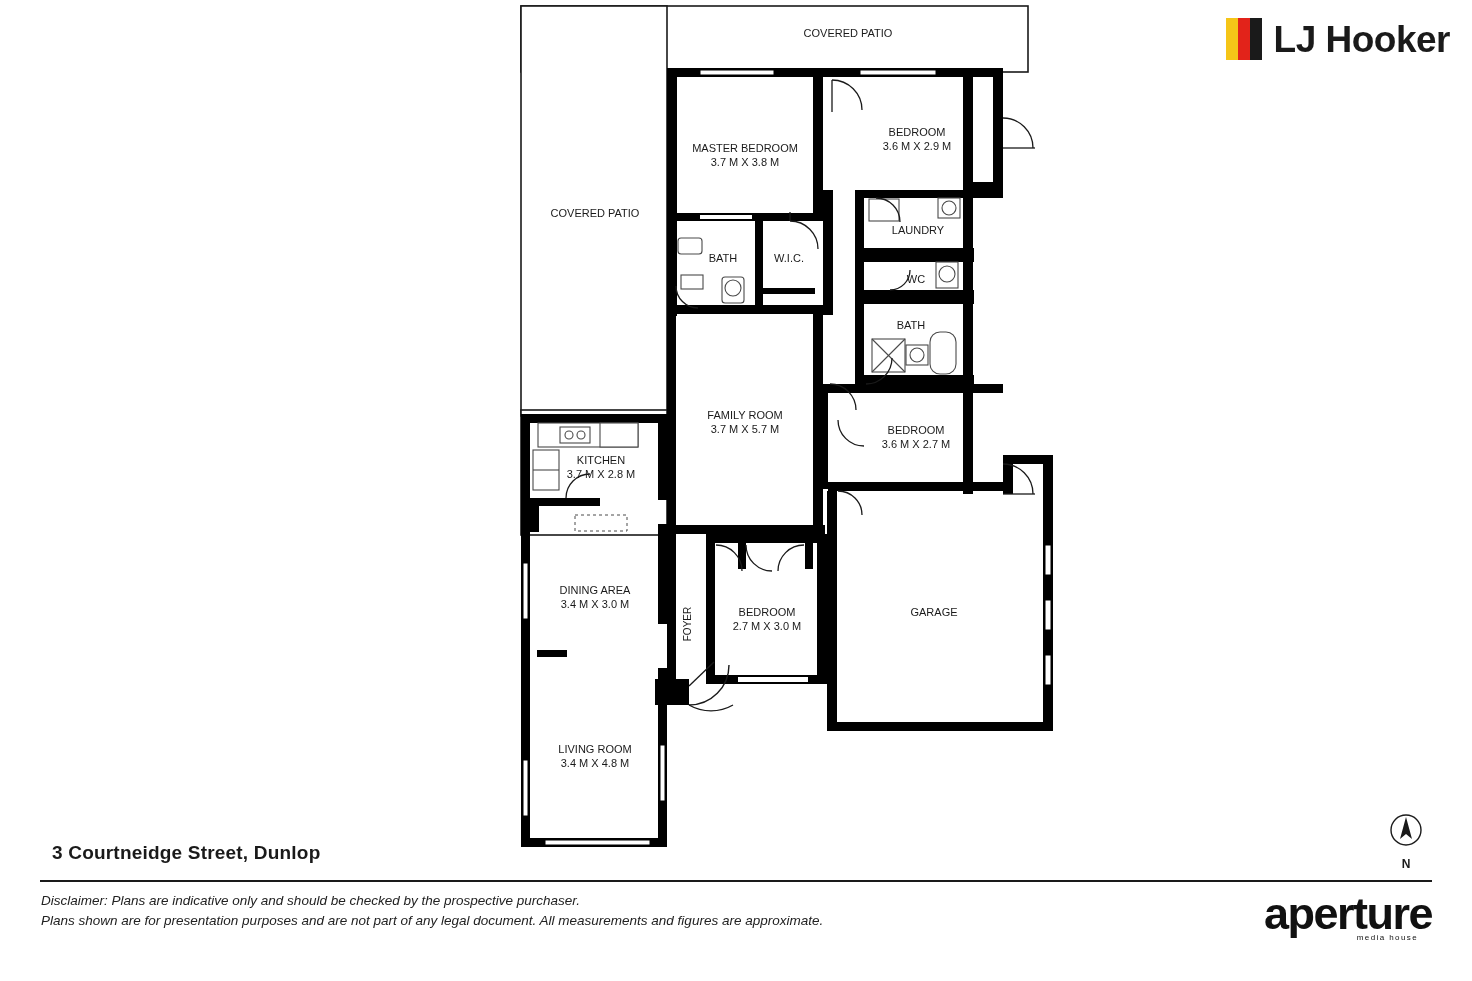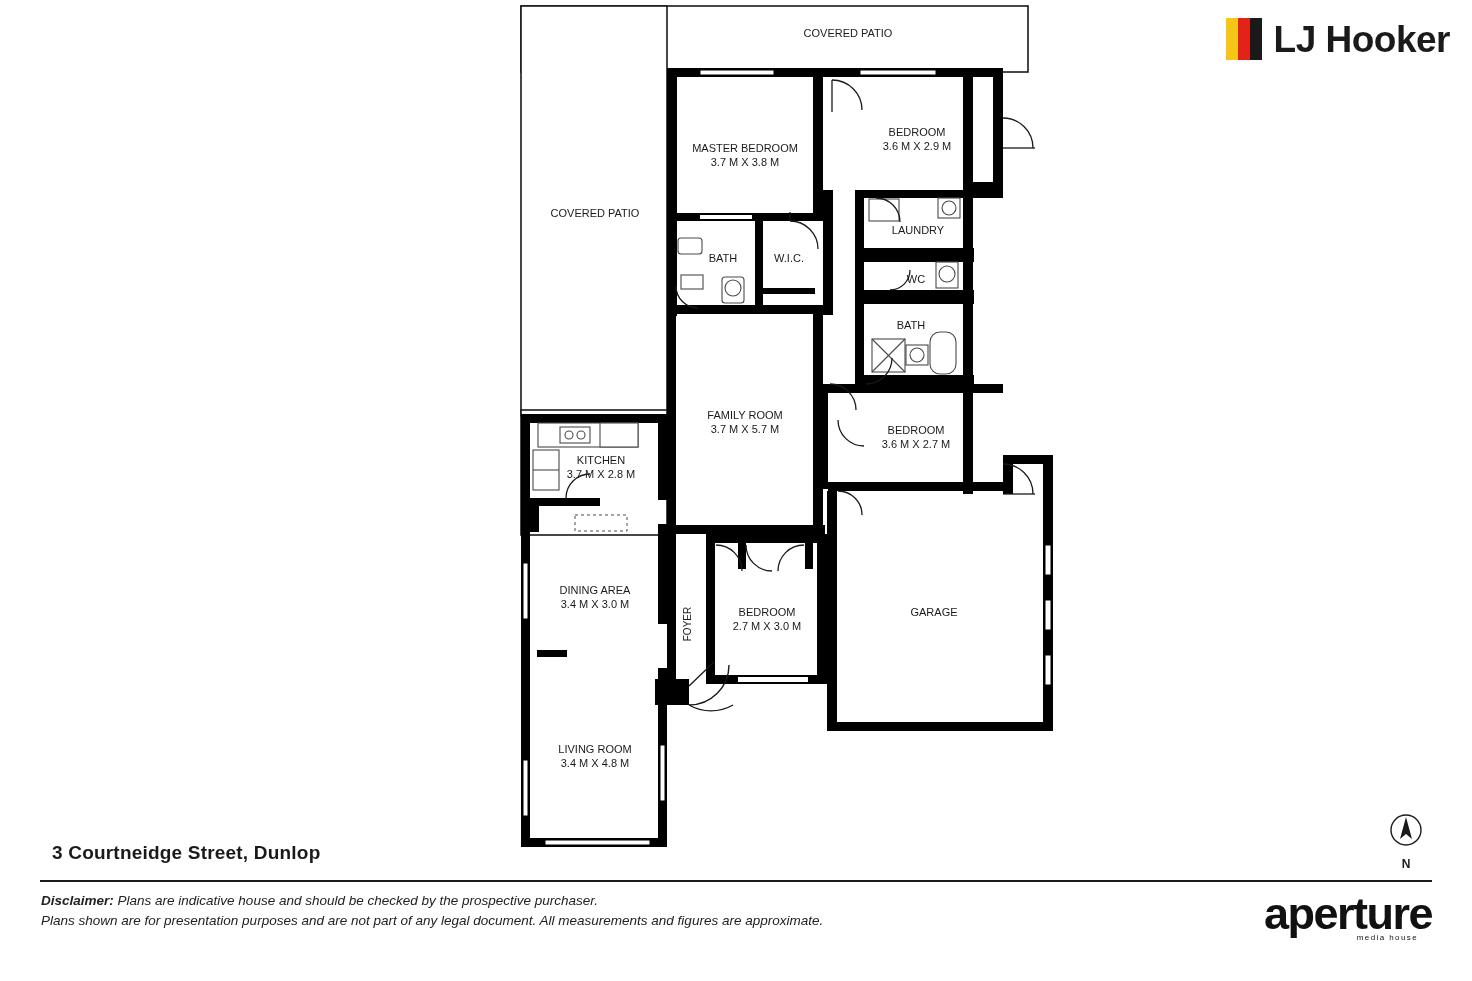--- a/index.html
+++ b/index.html
@@ -75,21 +75,21 @@
   #disclaimer {
     position: absolute;
     left: 41px;
     top: 891px;
     font-size: 13.5px;
     line-height: 20px;
     font-style: italic;
     color: #222;
     width: 840px;
   }
-  #disclaimer b { font-style: italic; font-weight: bold; }
+  #disclaimer b { font-style: italic; font-weight: normal; }
 
   
   #north-indicator {
     position: absolute;
     left: 1382px;
     top: 812px;
     width: 48px;
     text-align: center;
   }
   #north-indicator .n-label {
@@ -359,21 +359,21 @@
     <text class="rm-label" x="595" y="753">LIVING ROOM</text>
     <text class="rm-label" x="595" y="767">3.4 M X 4.8 M</text>
   </g>
 </svg>
 
 <div id="address-title">3 Courtneidge Street, Dunlop</div>
 <div id="footer-rule"></div>
 
 <div id="disclaimer">
   <div>
-    <b>Disclaimer:</b><span> Plans are indicative house and should be checked by the prospective purchaser.</span>
+    <b>Disclaimer:</b><span> Plans are indicative only and should be checked by the prospective purchaser.</span>
   </div>
   <div>Plans shown are for presentation purposes and are not part of any legal document. All measurements and figures are approximate.</div>
 </div>
 
 <div id="north-indicator">
   <svg width="44" height="40" viewBox="0 0 44 40">
     <circle cx="22" cy="18" r="15" fill="none" stroke="#1a1a1a" stroke-width="1.4"></circle>
     <path d="M22 5 L28 27 L22 22 L16 27 Z" fill="#1a1a1a"></path>
   </svg>
   <div class="n-label">N</div>

